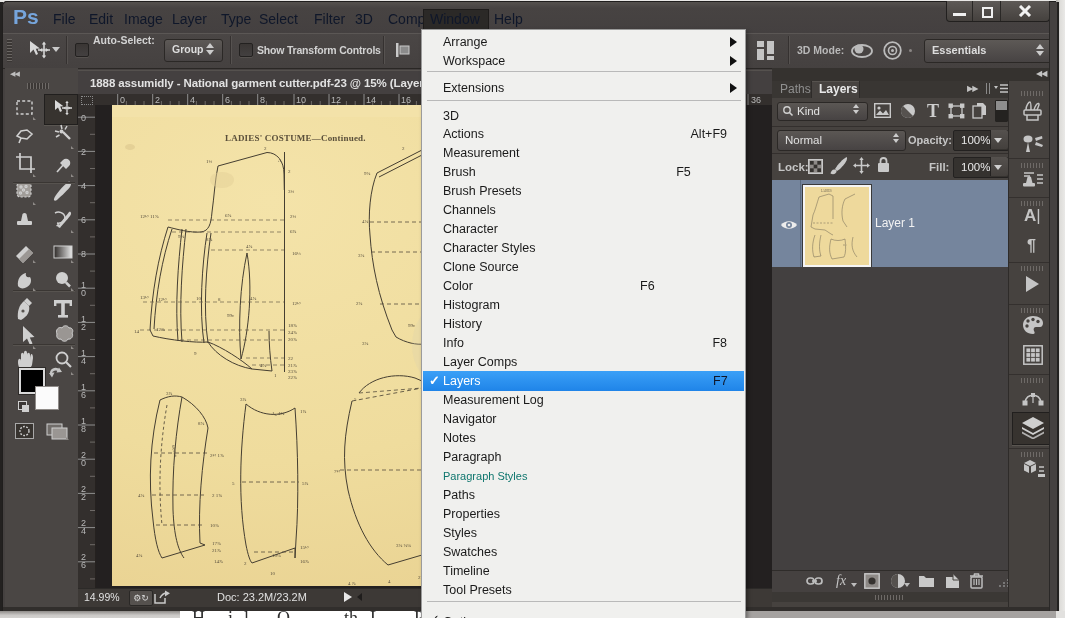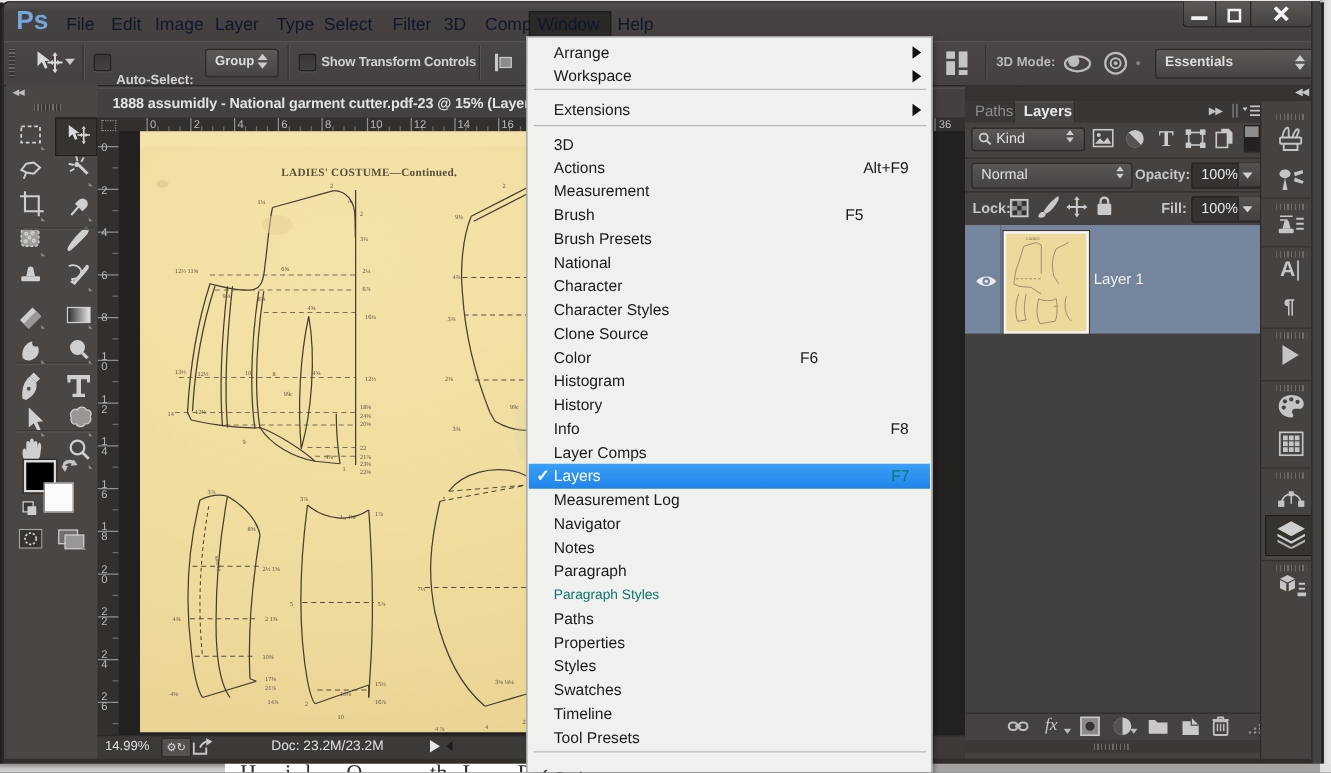--- a/index.html
+++ b/index.html
@@ -68,21 +68,21 @@
     </g>
 <path d="M17 2.5 L14.8 5.5 L19.2 5.5 Z M17 19.5 L14.8 16.5 L19.2 16.5 Z M12.8 11 L15.3 8.8 L15.3 13.2 Z M21.2 11 L18.7 8.8 L18.7 13.2 Z" fill="#d8d8d8"></path>
 </svg>
 
 <div class="abs" style="left:52px;top:47px;width:0;height:0;border-left:4px solid transparent;border-right:4px solid transparent;border-top:5px solid #c9c9c9"></div>
 
 <div class="abs" style="left:66px;top:36px;width:1px;height:28px;background:#353130;border-right:1px solid #565250"></div>
 
 <div class="abs" style="left:75px;top:43px;width:12px;height:12px;background:linear-gradient(#3a3634,#434040);border:1px solid #232120;border-radius:2px;box-shadow:0 1px 0 #55514e"></div>
 
-<div class="abs" style="left:93px;top:48px;height:33px;line-height:33px;font-size:10.5px;font-weight:bold;color:#d2d2d2">Auto-Select:</div>
+<div class="abs" style="left:93px;top:24px;height:33px;line-height:33px;font-size:10.5px;font-weight:bold;color:#d2d2d2">Auto-Select:</div>
 
 <div class="abs" style="left:164px;top:39px;width:57px;height:21px;background:linear-gradient(#5d5956,#474343);border:1px solid #2b2826;border-radius:3px"></div>
 <div class="abs" style="left:172px;top:39px;height:27px;line-height:21px;font-size:10.5px;font-weight:bold;color:#dddddd">Group</div>
 <div class="abs" style="left:206px;top:43px;width:9px;height:13px">
 <div style="width:0;height:0;border-left:4px solid transparent;border-right:4px solid transparent;border-bottom:5px solid #cccccc;margin-bottom:2px"></div>
 <div style="width:0;height:0;border-left:4px solid transparent;border-right:4px solid transparent;border-top:5px solid #cccccc"></div>
 </div>
 
 <div class="abs" style="left:230px;top:36px;width:1px;height:28px;background:#353130;border-right:1px solid #565250"></div>
 
@@ -906,21 +906,21 @@
 <div class="abs" style="left:443px;top:124px;height:20px;line-height:20px;font-size:12.5px;color:#1a1a1a">Actions</div>
 <div class="abs" style="left:640px;top:124px;width:87px;height:20px;line-height:20px;font-size:12.5px;color:#1a1a1a;text-align:right">Alt+F9</div>
 
 <div class="abs" style="left:443px;top:143px;height:20px;line-height:20px;font-size:12.5px;color:#1a1a1a">Measurement</div>
 
 <div class="abs" style="left:443px;top:162px;height:20px;line-height:20px;font-size:12.5px;color:#1a1a1a">Brush</div>
 <div class="abs" style="left:640px;top:162px;width:87px;height:20px;line-height:20px;font-size:12.5px;color:#1a1a1a;text-align:center">F5</div>
 
 <div class="abs" style="left:443px;top:181px;height:20px;line-height:20px;font-size:12.5px;color:#1a1a1a">Brush Presets</div>
 
-<div class="abs" style="left:443px;top:200px;height:20px;line-height:20px;font-size:12.5px;color:#1a1a1a">National</div>
+<div class="abs" style="left:443px;top:200px;height:20px;line-height:20px;font-size:12.5px;color:#1a1a1a">Channels</div>
 
 <div class="abs" style="left:443px;top:219px;height:20px;line-height:20px;font-size:12.5px;color:#1a1a1a">Character</div>
 
 <div class="abs" style="left:443px;top:238px;height:20px;line-height:20px;font-size:12.5px;color:#1a1a1a">Character Styles</div>
 
 <div class="abs" style="left:443px;top:257px;height:20px;line-height:20px;font-size:12.5px;color:#1a1a1a">Clone Source</div>
 
 <div class="abs" style="left:443px;top:276px;height:20px;line-height:20px;font-size:12.5px;color:#1a1a1a">Color</div>
 <div class="abs" style="left:640px;top:276px;width:87px;height:20px;line-height:20px;font-size:12.5px;color:#1a1a1a;text-align:left">F6</div>
 
@@ -959,15 +959,15 @@
 
 <div class="abs" style="left:427px;top:71px;width:314px;height:1px;background:#b9b9b9"></div>
 
 <div class="abs" style="left:427px;top:100px;width:314px;height:1px;background:#b9b9b9"></div>
 
 <div class="abs" style="left:427px;top:601px;width:314px;height:1px;background:#b9b9b9"></div>
 
 <div class="abs" style="left:423px;top:371px;width:321px;height:20px;background:linear-gradient(#3ba0f7,#1f84e8)"></div>
 <div class="abs" style="left:429px;top:374px;width:14px;height:14px;color:#ffffff;font-size:13px;font-weight:bold;line-height:14px">✓</div>
 <div class="abs" style="left:443px;top:371px;height:20px;line-height:20px;font-size:12.5px;color:#ffffff">Layers</div>
-<div class="abs" style="left:713px;top:371px;width:30px;height:20px;line-height:20px;font-size:12.5px;color:#0f766e;text-align:right;padding-right:16px;box-sizing:border-box">F7</div>
+<div class="abs" style="left:713px;top:371px;width:30px;height:20px;line-height:20px;font-size:12.5px;color:#0f172a;text-align:right;padding-right:16px;box-sizing:border-box">F7</div>
 
 <div class="abs" style="left:429px;top:613px;width:14px;height:14px;color:#222;font-size:13px;line-height:14px">✓</div>
 
 </body></html>

